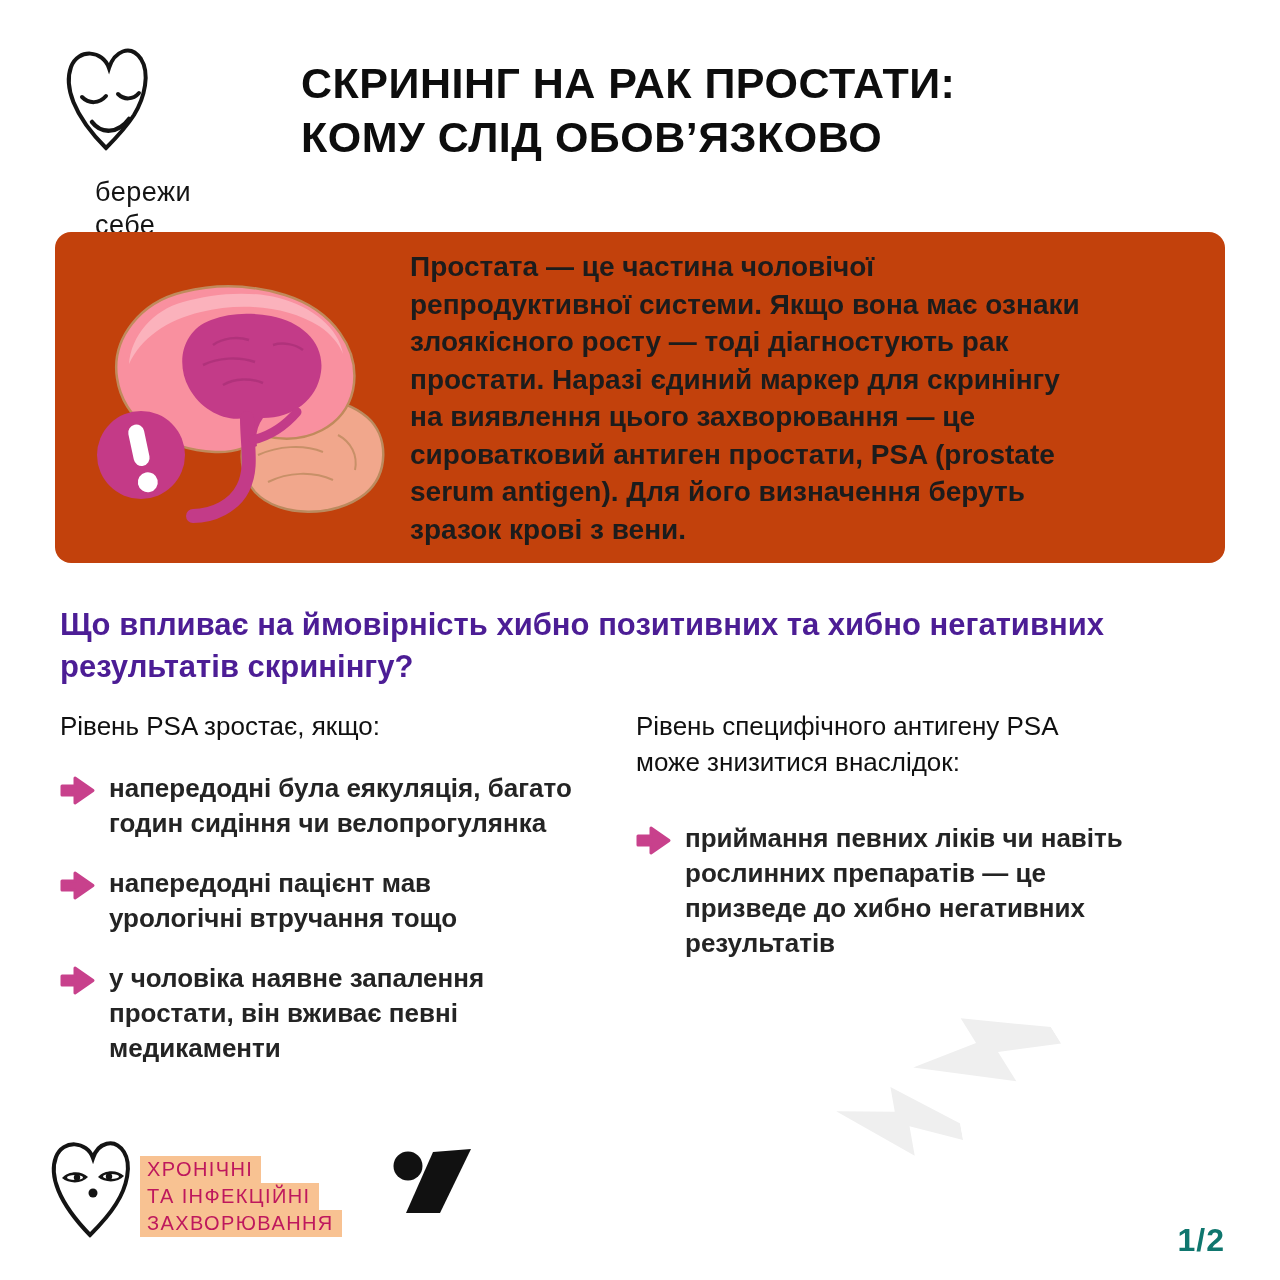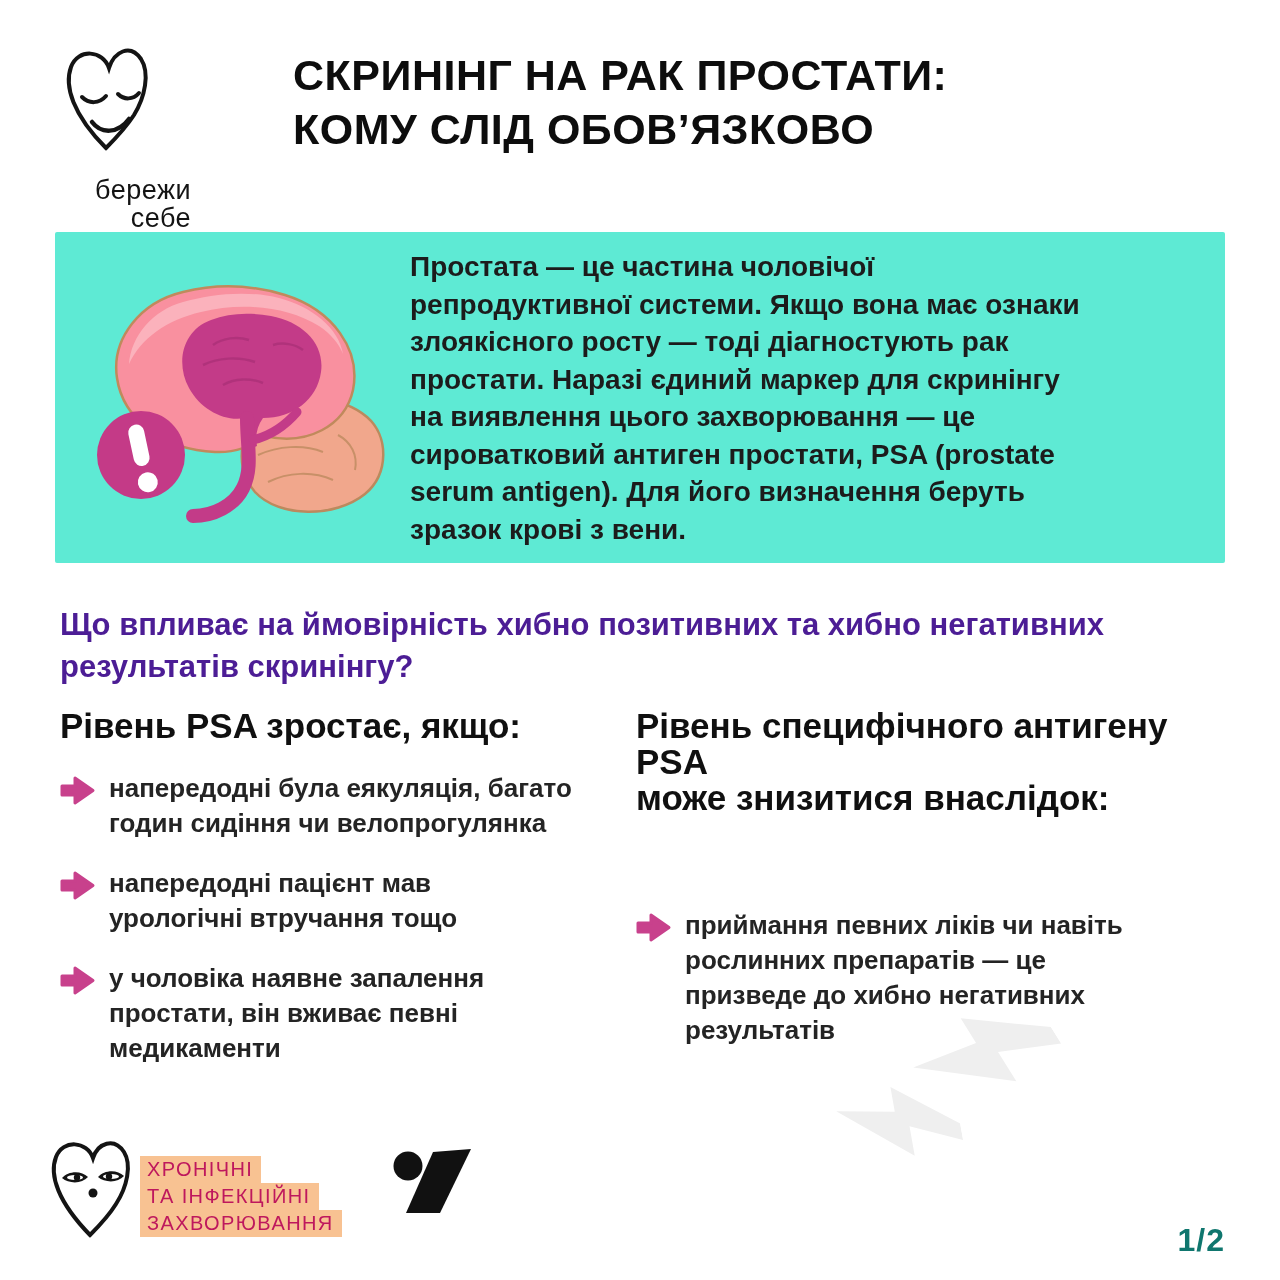--- a/index.html
+++ b/index.html
@@ -3,45 +3,45 @@
 <meta charset="utf-8">
 <style>
   html,body{margin:0;padding:0;background:#ffffff;}
   .page{
     position:relative;width:1280px;height:1280px;background:#ffffff;
     font-family:"Liberation Sans",sans-serif;color:#161616;overflow:hidden;
   }
   
   .brand{position:absolute;left:62px;top:42px;}
   .brand svg{display:block;}
-  .brand-text{margin:4px 0 0 33px;font-size:27px;line-height:28px;color:#141414;letter-spacing:.5px;text-align:right;}
+  .brand-text{margin:4px 0 0 33px;font-size:27px;line-height:33px;color:#141414;letter-spacing:.5px;}
   .title{
     position:absolute;left:293px;top:48px;font-size:43px;line-height:54px;
     font-weight:700;letter-spacing:.5px;color:#0d0d0d;
   }
   .title span{display:block;}
   
-  .panel{position:absolute;left:55px;top:232px;width:1170px;height:331px;background:#5eead4;border-radius:2px;}
+  .panel{position:absolute;left:55px;top:232px;width:1170px;height:331px;background:#c2410c;border-radius:16px;}
   .illus{position:absolute;left:28px;top:18px;}
   .panel-text{
     position:absolute;left:355px;top:16px;width:810px;
     font-size:28px;line-height:37.5px;font-weight:700;color:#1c1c1c;white-space:pre-line;
   }
   
   .question{
     position:absolute;left:60px;top:604px;width:1170px;
     font-size:31px;line-height:42px;font-weight:700;color:#4c1d95;white-space:pre-line;
   }
   
   .col{position:absolute;top:708px;}
   .col-left{left:60px;width:565px;}
   .col-right{left:636px;width:580px;}
-  .col-heading{font-size:35px;line-height:36px;font-weight:700;color:#101010;white-space:pre-line;}
+  .col-heading{font-size:26px;line-height:36px;font-weight:400;color:#101010;white-space:pre-line;}
   .bullets{margin-top:27px;display:flex;flex-direction:column;gap:25px;font-weight:bold;}
-  .col-right .bullets{margin-top:92px;}
+  .col-right .bullets{margin-top:41px;}
   .bullet{display:flex;align-items:flex-start;gap:13px;}
   .bullet svg{flex:none;margin-top:3px;}
   .bullet-text{font-size:26px;line-height:35px;color:#242424;white-space:pre-line;}
   
   .bolt{position:absolute;}
   .bolt-a{left:952px;top:998px;transform:rotate(58deg) scale(1.28);}
   .bolt-b{left:868px;top:1072px;transform:rotate(80deg) scale(1.2);}
   
   .footer-heart{position:absolute;left:48px;top:1136px;}
   .badge{position:absolute;left:140px;top:1156px;}
@@ -61,21 +61,21 @@
     <svg width="95" height="130" viewBox="0 0 95 130">
       <path d="M47 26 C41 8 16 6 9 25 C2 44 11 73 44 106 C52 98 63 87 72 73 C83 55 88 31 79 17 C68 1 52 10 47 26 Z" fill="none" stroke="#141414" stroke-width="4" stroke-linecap="round"></path>
       <path d="M20 55 C27 62 37 62 44 54" fill="none" stroke="#141414" stroke-width="4" stroke-linecap="round"></path>
       <path d="M56 52 C62 58 71 58 77 51" fill="none" stroke="#141414" stroke-width="4" stroke-linecap="round"></path>
       <path d="M30 80 C39 92 56 92 67 77" fill="none" stroke="#141414" stroke-width="4.5" stroke-linecap="round"></path>
     </svg>
     <div class="brand-text" style="white-space:pre-line;">бережи
 себе</div>
   </div>
 
-  <h1 class="title" style="margin:0;">
+  <h1 class="title" style="margin:8px;">
     <span>СКРИНІНГ НА РАК ПРОСТАТИ:</span>
     <span>КОМУ СЛІД ОБОВ’ЯЗКОВО</span>
   </h1>
 
   <div class="panel">
     <svg class="illus" width="320" height="295" viewBox="0 0 320 295">
 
       <path d="M190 158 C158 172 148 214 172 242 C196 268 252 268 282 244 C306 224 306 186 284 167 C258 145 220 146 190 158 Z" fill="#F1A78C" stroke="#BB8A5E" stroke-width="2.5"></path>
       <path d="M185 180 C200 172 216 170 230 176 M175 205 C195 196 220 194 240 202 M185 232 C205 222 230 221 250 230 M255 185 C268 192 275 205 272 220" fill="none" stroke="#C89068" stroke-width="2"></path>
 

